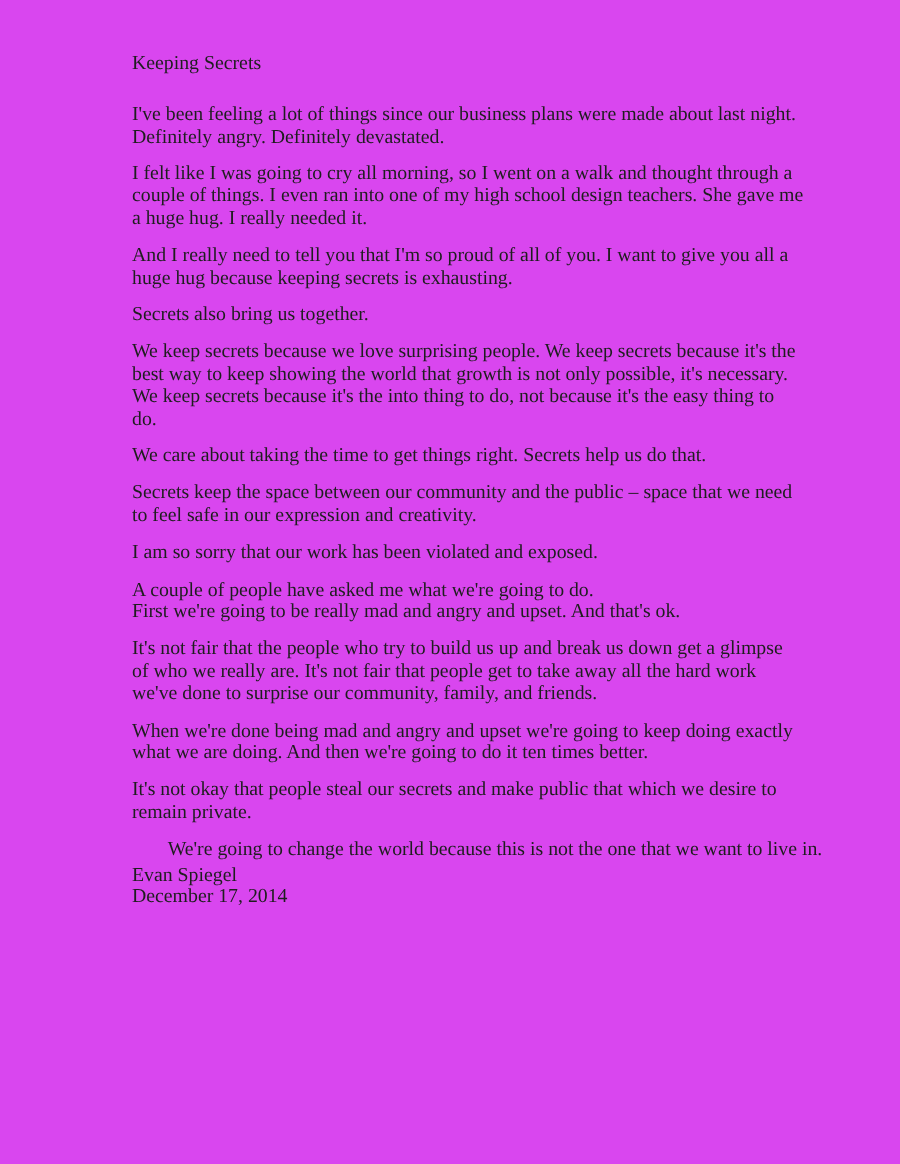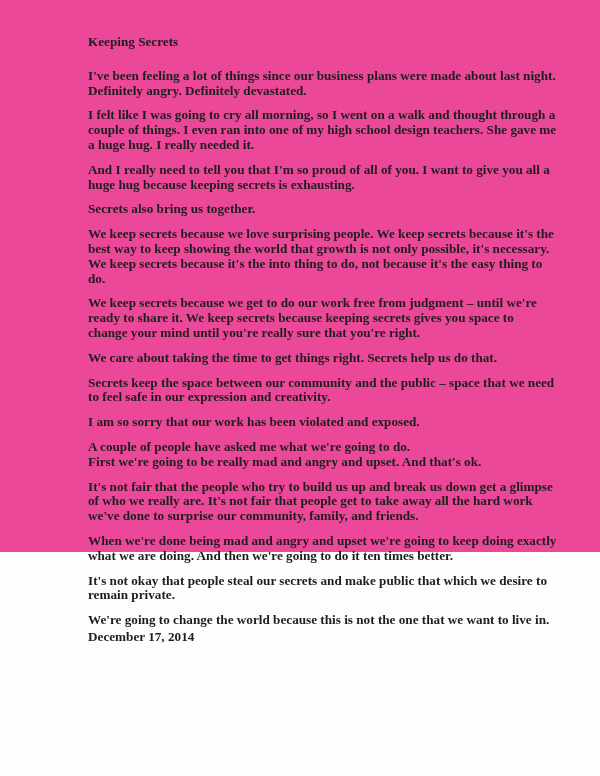--- a/index.html
+++ b/index.html
@@ -10,40 +10,40 @@
     width: 600px;
     height: 776px;
     background: #fdfdfd;
     overflow: hidden;
     font-family: "Liberation Serif", "DejaVu Serif", serif;
     color: #1e1e1e;
   }
   .page {
     box-sizing: border-box;
     width: 600px;
-    height: 552px;
+    height: 776px;
     padding: 35px 28px 0 88px;
-    background: #ec4899;
-    font-weight: bold;
+    background: #d946ef;
   }
   .title, .para, .signature {
     font-size: 13.2px;
     line-height: 14.8px;
     margin: 0;
     white-space: pre-wrap;
     max-width: 484px;
   }
   .title {
     margin-bottom: 19px;
   }
   .para {
     margin-bottom: 10px;
   }
   .para.tight {
     margin-bottom: 2px;
+    text-align: center;
   }
   .signature .sig-line {
     display: block;
   }
 </style>
 </head>
 <body>
 
 <div class="page">
   <p class="title">Keeping Secrets</p>
@@ -53,32 +53,29 @@
   <p class="para">I felt like I was going to cry all morning, so I went on a walk and thought through a
 couple of things. I even ran into one of my high school design teachers. She gave me
 a huge hug. I really needed it.</p>
   <p class="para">And I really need to tell you that I'm so proud of all of you. I want to give you all a
 huge hug because keeping secrets is exhausting.</p>
   <p class="para">Secrets also bring us together.</p>
   <p class="para">We keep secrets because we love surprising people. We keep secrets because it's the
 best way to keep showing the world that growth is not only possible, it's necessary.
 We keep secrets because it's the into thing to do, not because it's the easy thing to
 do.</p>
-  <p class="para">We keep secrets because we get to do our work free from judgment – until we're
-ready to share it. We keep secrets because keeping secrets gives you space to
-change your mind until you're really sure that you're right.</p>
   <p class="para">We care about taking the time to get things right. Secrets help us do that.</p>
   <p class="para">Secrets keep the space between our community and the public – space that we need
 to feel safe in our expression and creativity.</p>
   <p class="para">I am so sorry that our work has been violated and exposed.</p>
   <p class="para">A couple of people have asked me what we're going to do.
 First we're going to be really mad and angry and upset. And that's ok.</p>
   <p class="para">It's not fair that the people who try to build us up and break us down get a glimpse
 of who we really are. It's not fair that people get to take away all the hard work
 we've done to surprise our community, family, and friends.</p>
   <p class="para">When we're done being mad and angry and upset we're going to keep doing exactly
 what we are doing. And then we're going to do it ten times better.</p>
   <p class="para">It's not okay that people steal our secrets and make public that which we desire to
 remain private.</p>
   <p class="para tight">We're going to change the world because this is not the one that we want to live in.</p>
 
-  <p class="signature"><span class="sig-line">December 17, 2014</span></p>
+  <p class="signature"><span class="sig-line">Evan Spiegel</span><span class="sig-line">December 17, 2014</span></p>
 </div>
 
 </body></html>

